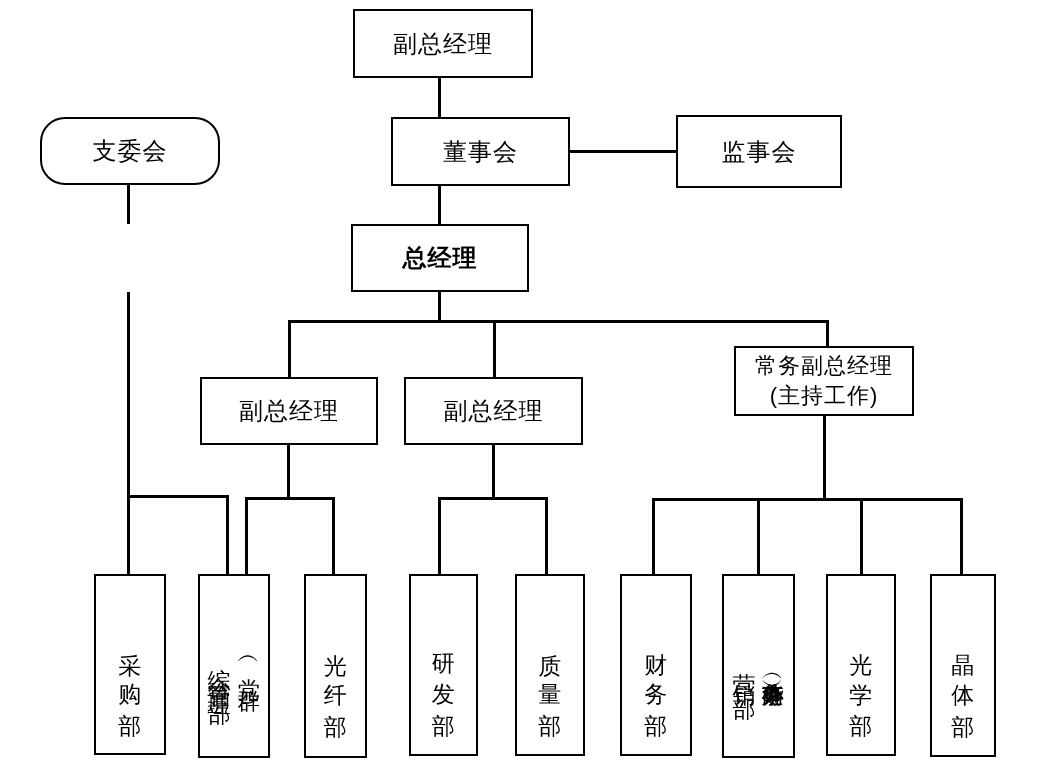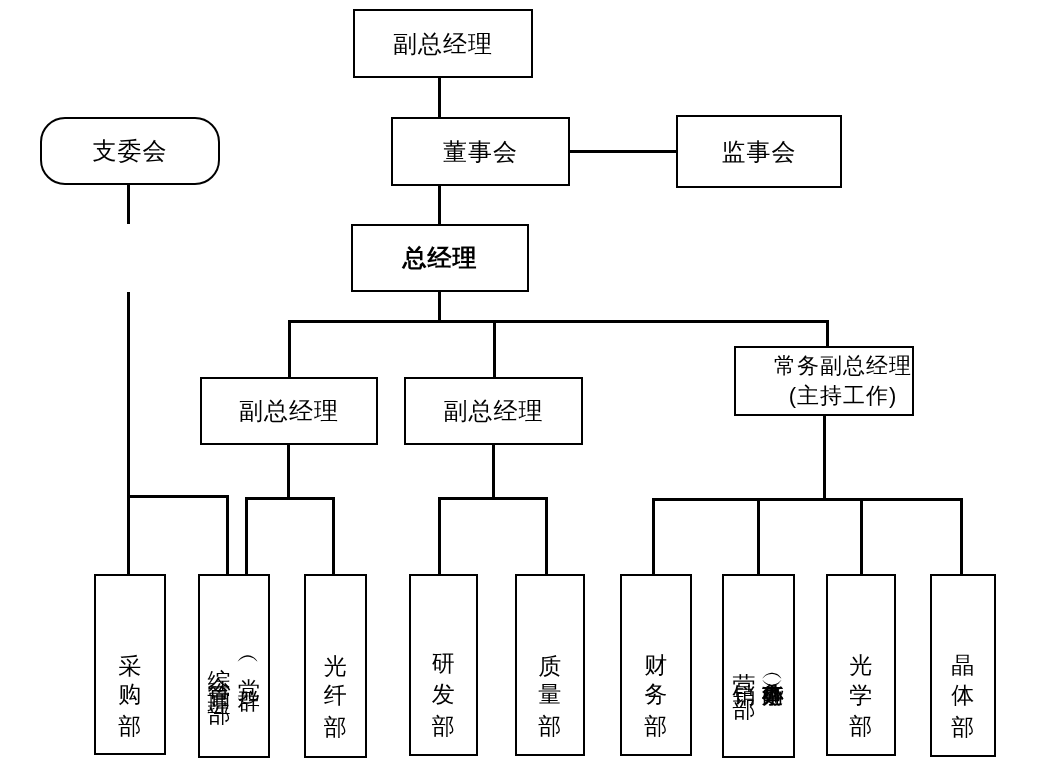--- a/index.html
+++ b/index.html
@@ -97,21 +97,21 @@
   </div>
 
   <div class="node h1line" style="left:200px; top:377px; width:178px; height:68px;">
     <span>副总经理</span>
   </div>
 
   <div class="node h1line" style="left:404px; top:377px; width:179px; height:68px;">
     <span>副总经理</span>
   </div>
 
-  <div class="node" style="left:734px; top:346px; width:180px; height:70px;justify-content:flex-end;">
+  <div class="node" style="left:734px; top:346px; width:180px; height:70px;">
     <div class="two-line">
       <div>常务副总经理</div>
       <div>(主持工作)</div>
     </div>
   </div>
 
   <div class="node" style="left:94px;  top:574px; width:72px; height:181px;">
     <span class="vcol single">采购部</span>
   </div>
 

